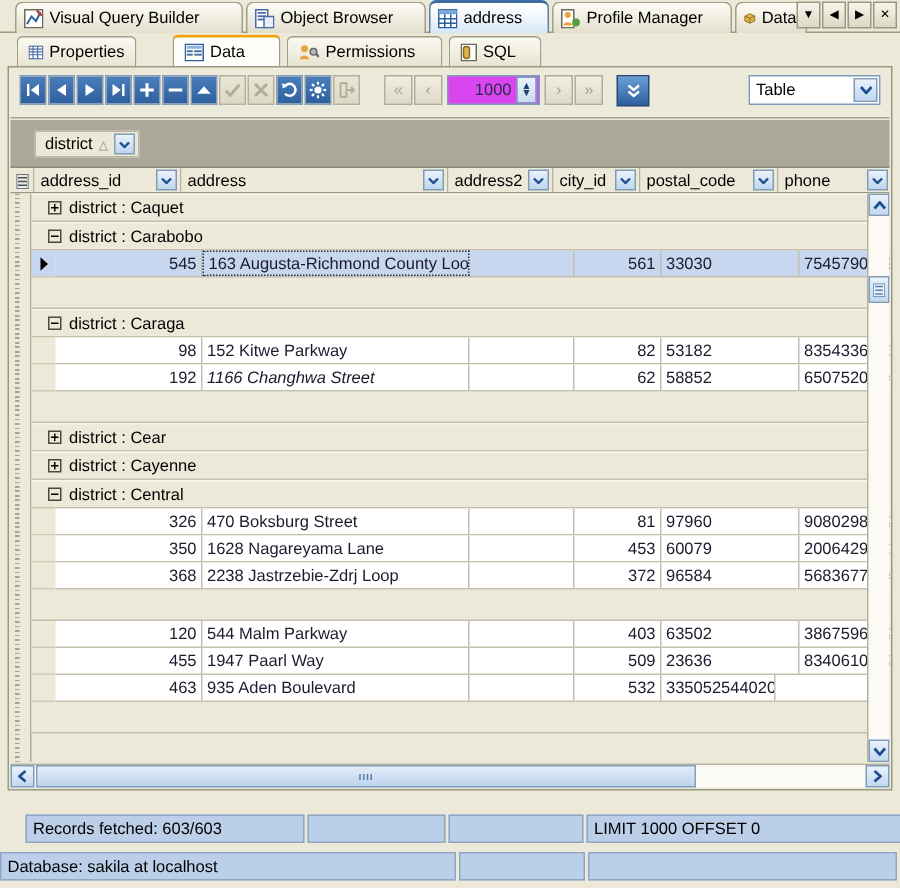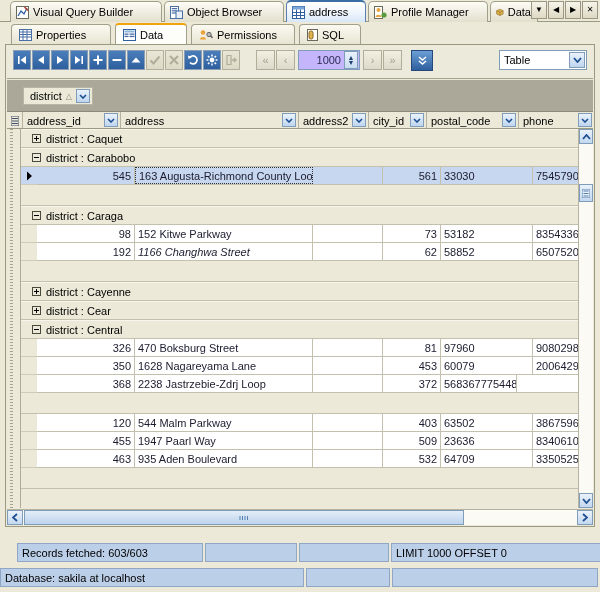--- a/index.html
+++ b/index.html
@@ -119,21 +119,21 @@
     background:linear-gradient(to bottom,#6b9fd6 0%,#2f5f9e 100%);
     border:1px solid #27497a;
     color:#fff;
   }
   .tbtn svg { display:block; }
 
   .spin {
     position:absolute; top:4px;
     width:62px; height:20px;
     border:1px solid #7f9db9;
-    background:#c4b5fd;
+    background:#d946ef;
     display:flex; align-items:center;
   }
   .spin .val {
     flex:1; text-align:right; padding-right:3px;
     font-size:11px; color:#2c2c54;
   }
   .spin .arrows {
     width:14px; height:18px; margin-right:1px;
     background:linear-gradient(to bottom,#eaf2fb,#c9dcf0);
     border:1px solid #7f9db9;
@@ -427,21 +427,21 @@
           <span>▶</span>
         </div>
         <div class="navbtn">
           <span>✕</span>
         </div>
       </div>
   </div>
 
   <div class="subtabbar">
     <div id="subtabs">
-        <div class="stab" style="left: 11px; width: 100px;">
+        <div class="stab" style="left: 11px; width: 80px;">
           <svg width="13" height="12" viewBox="0 0 13 12">
             <rect x="0.5" y="0.5" width="12" height="11" fill="#fff" stroke="#4a6fa5"></rect>
             <g stroke="#4a6fa5">
               <line x1="0.5" y1="3" x2="12.5" y2="3"></line>
               <line x1="0.5" y1="5.5" x2="12.5" y2="5.5"></line>
               <line x1="0.5" y1="8" x2="12.5" y2="8"></line>
               <line x1="4" y1="0.5" x2="4" y2="11.5"></line>
               <line x1="8" y1="0.5" x2="8" y2="11.5"></line>
             </g>
           </svg>
@@ -709,45 +709,45 @@
               <span class="expander minus"></span>
               <span class="grouplabel">district : Caraga</span>
             </div>
             <div class="datagroup">
               <div class="rowwrap">
                 <div class="rowsel"></div>
                 <div class="datarow">
                   <div class="cell num" style="width: 98px; flex: 0 0 98px;">98</div>
                   <div class="cell" style="width: 178px; flex: 0 0 178px;">152 Kitwe Parkway</div>
                   <div class="cell" style="width: 70px; flex: 0 0 70px;"></div>
-                  <div class="cell num" style="width: 58px; flex: 0 0 58px;">73</div>
+                  <div class="cell num" style="width: 58px; flex: 0 0 58px;">82</div>
                   <div class="cell" style="width: 92px; flex: 0 0 92px;">53182</div>
                   <div class="cell" style="width: 76px; flex: 0 0 76px;">835433605312</div>
                 </div>
               </div>
               <div class="rowwrap">
                 <div class="rowsel"></div>
                 <div class="datarow">
                   <div class="cell num" style="width: 98px; flex: 0 0 98px;">192</div>
                   <div class="cell" style="width: 178px; flex: 0 0 178px; font-style: italic;">1166 Changhwa Street</div>
                   <div class="cell" style="width: 70px; flex: 0 0 70px;"></div>
                   <div class="cell num" style="width: 58px; flex: 0 0 58px;">62</div>
                   <div class="cell" style="width: 92px; flex: 0 0 92px;">58852</div>
                   <div class="cell" style="width: 76px; flex: 0 0 76px;">650752094490</div>
                 </div>
               </div>
               <div class="grouppad"></div>
             </div>
             <div class="grouprow">
               <span class="expander plus"></span>
-              <span class="grouplabel">district : Cayenne</span>
+              <span class="grouplabel">district : Cear</span>
             </div>
             <div class="grouprow">
               <span class="expander plus"></span>
-              <span class="grouplabel">district : Cear</span>
+              <span class="grouplabel">district : Cayenne</span>
             </div>
             <div class="grouprow">
               <span class="expander minus"></span>
               <span class="grouplabel">district : Central</span>
             </div>
             <div class="datagroup">
               <div class="rowwrap">
                 <div class="rowsel"></div>
                 <div class="datarow">
                   <div class="cell num" style="width: 98px; flex: 0 0 98px;">326</div>
@@ -769,20 +769,21 @@
                   <div class="cell" style="width: 76px; flex: 0 0 76px;">20064292617</div>
                 </div>
               </div>
               <div class="rowwrap">
                 <div class="rowsel"></div>
                 <div class="datarow">
                   <div class="cell num" style="width: 98px; flex: 0 0 98px;">368</div>
                   <div class="cell" style="width: 178px; flex: 0 0 178px;">2238 Jastrzebie-Zdrj Loop</div>
                   <div class="cell" style="width: 70px; flex: 0 0 70px;"></div>
                   <div class="cell num" style="width: 58px; flex: 0 0 58px;">372</div>
+                  <div class="cell" style="width: 92px; flex: 0 0 92px;">96584</div>
                   <div class="cell" style="width: 76px; flex: 0 0 76px;">568367775448</div>
                 </div>
               </div>
               <div class="grouppad"></div>
             </div>
             <div class="datagroup">
               <div class="rowwrap">
                 <div class="rowsel"></div>
                 <div class="datarow">
                   <div class="cell num" style="width: 98px; flex: 0 0 98px;">120</div>
@@ -804,21 +805,20 @@
                   <div class="cell" style="width: 76px; flex: 0 0 76px;">834061016202</div>
                 </div>
               </div>
               <div class="rowwrap">
                 <div class="rowsel"></div>
                 <div class="datarow">
                   <div class="cell num" style="width: 98px; flex: 0 0 98px;">463</div>
                   <div class="cell" style="width: 178px; flex: 0 0 178px;">935 Aden Boulevard</div>
                   <div class="cell" style="width: 70px; flex: 0 0 70px;"></div>
                   <div class="cell num" style="width: 58px; flex: 0 0 58px;">532</div>
-                  <div class="cell" style="width: 92px; flex: 0 0 92px;">64709</div>
                   <div class="cell" style="width: 76px; flex: 0 0 76px;">335052544020</div>
                 </div>
               </div>
               <div class="grouppad"></div>
             </div>
           </div>
 
         <div class="vsb">
           <div class="arr up">
             <svg width="9" height="6" viewBox="0 0 9 6">

